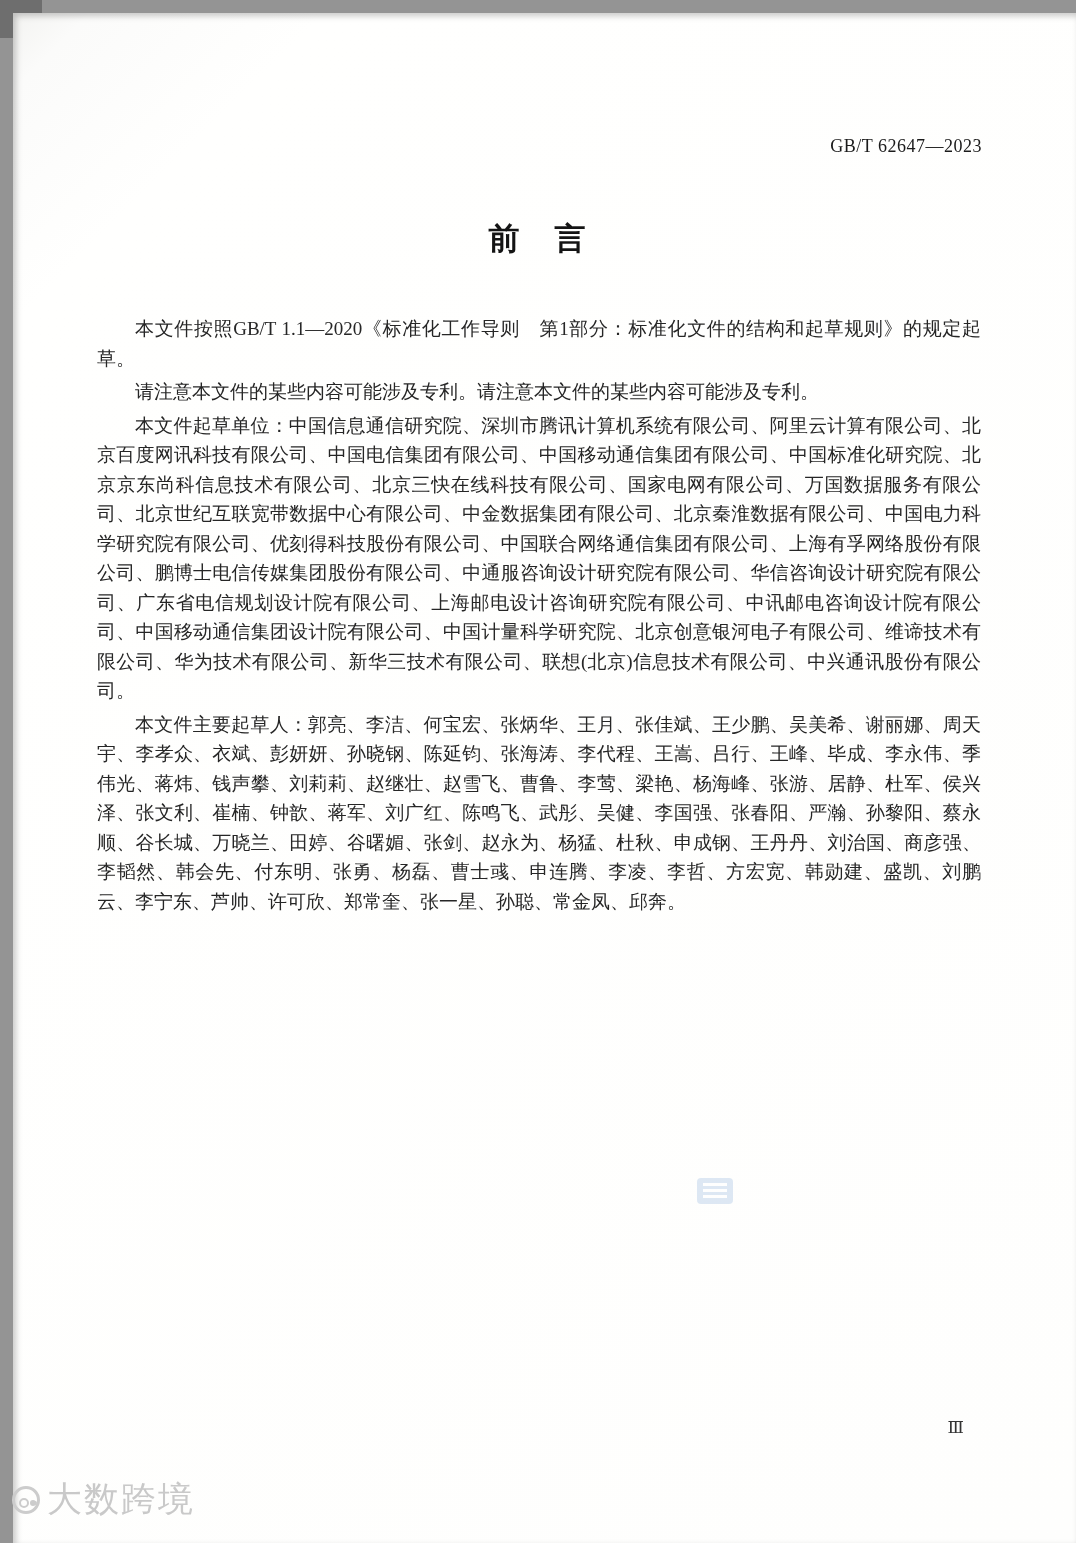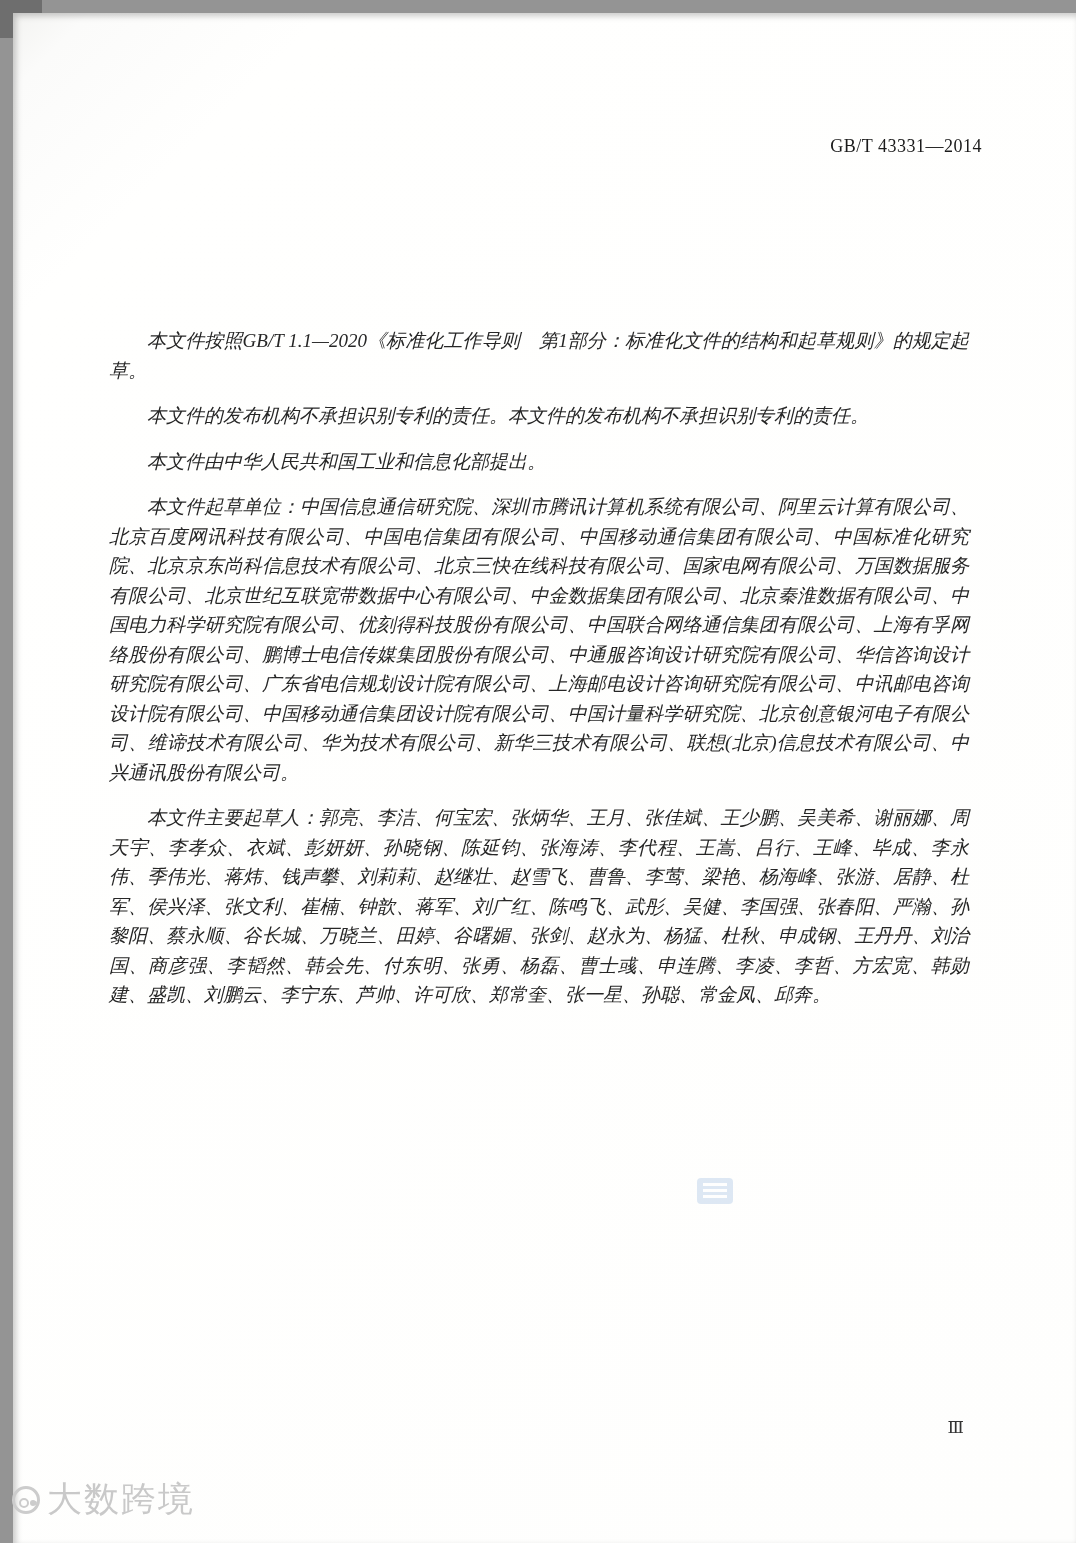--- a/index.html
+++ b/index.html
@@ -53,23 +53,22 @@
     position: absolute;
     left: 80px;
     right: 91px;
     top: 297px;
     font-size: 19px;
     line-height: 29.5px;
     color: #262626;
     text-align: justify;
   }
   .body-text p {
-    margin: 16px;
+    margin: 4px;
     text-indent: 2em;
-    font-style: italic;
   }
   
   .faint-stamp {
     position: absolute;
     left: 684px;
     top: 1165px;
     width: 36px;
     height: 26px;
     border-radius: 4px;
     background: #c3d6ec;
@@ -122,27 +121,27 @@
     box-shadow: 9px 0 0 -2px #cccccc, 11px 0 0 -3px #cccccc;
   }
 </style>
 </head>
 <body>
 
 <div class="corner-shade"></div>
 
 <div class="page">
 
-  <div class="doc-code">GB/T 43331—2014</div>
+  <div class="doc-code">GB/T 62647—2023</div>
 
+  <h1 class="title">前　言</h1>
 
   <div class="body-text">
     <p class="para">本文件按照GB/T 1.1—2020《标准化工作导则　第1部分：标准化文件的结构和起草规则》的规定起草。</p>
-    <p class="para">本文件的发布机构不承担识别专利的责任。本文件的发布机构不承担识别专利的责任。</p>
-    <p class="para">本文件由中华人民共和国工业和信息化部提出。</p>
+    <p class="para">请注意本文件的某些内容可能涉及专利。请注意本文件的某些内容可能涉及专利。</p>
     <p class="para">本文件起草单位：中国信息通信研究院、深圳市腾讯计算机系统有限公司、阿里云计算有限公司、北京百度网讯科技有限公司、中国电信集团有限公司、中国移动通信集团有限公司、中国标准化研究院、北京京东尚科信息技术有限公司、北京三快在线科技有限公司、国家电网有限公司、万国数据服务有限公司、北京世纪互联宽带数据中心有限公司、中金数据集团有限公司、北京秦淮数据有限公司、中国电力科学研究院有限公司、优刻得科技股份有限公司、中国联合网络通信集团有限公司、上海有孚网络股份有限公司、鹏博士电信传媒集团股份有限公司、中通服咨询设计研究院有限公司、华信咨询设计研究院有限公司、广东省电信规划设计院有限公司、上海邮电设计咨询研究院有限公司、中讯邮电咨询设计院有限公司、中国移动通信集团设计院有限公司、中国计量科学研究院、北京创意银河电子有限公司、维谛技术有限公司、华为技术有限公司、新华三技术有限公司、联想(北京)信息技术有限公司、中兴通讯股份有限公司。</p>
     <p class="para">本文件主要起草人：郭亮、李洁、何宝宏、张炳华、王月、张佳斌、王少鹏、吴美希、谢丽娜、周天宇、李孝众、衣斌、彭妍妍、孙晓钢、陈延钧、张海涛、李代程、王嵩、吕行、王峰、毕成、李永伟、季伟光、蒋炜、钱声攀、刘莉莉、赵继壮、赵雪飞、曹鲁、李莺、梁艳、杨海峰、张游、居静、杜军、侯兴泽、张文利、崔楠、钟歆、蒋军、刘广红、陈鸣飞、武彤、吴健、李国强、张春阳、严瀚、孙黎阳、蔡永顺、谷长城、万晓兰、田婷、谷曙媚、张剑、赵永为、杨猛、杜秋、申成钢、王丹丹、刘治国、商彦强、李韬然、韩会先、付东明、张勇、杨磊、曹士彧、申连腾、李凌、李哲、方宏宽、韩勋建、盛凯、刘鹏云、李宁东、芦帅、许可欣、郑常奎、张一星、孙聪、常金凤、邱奔。</p>
   </div>
 
   <div class="faint-stamp"></div>
 
   <div class="page-number">Ⅲ</div>
 
 </div>
 

